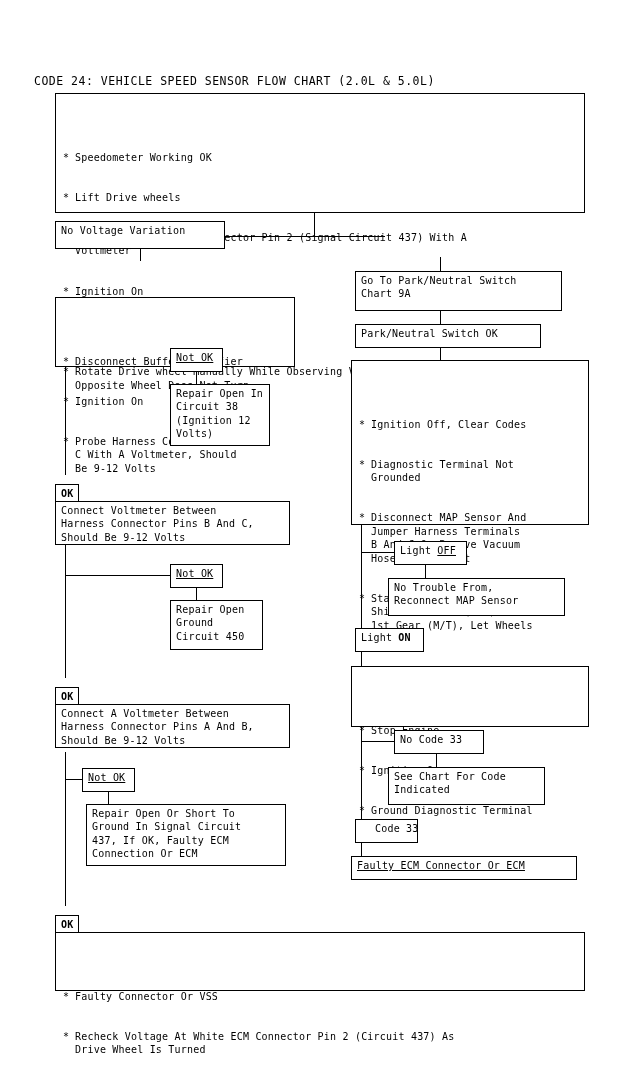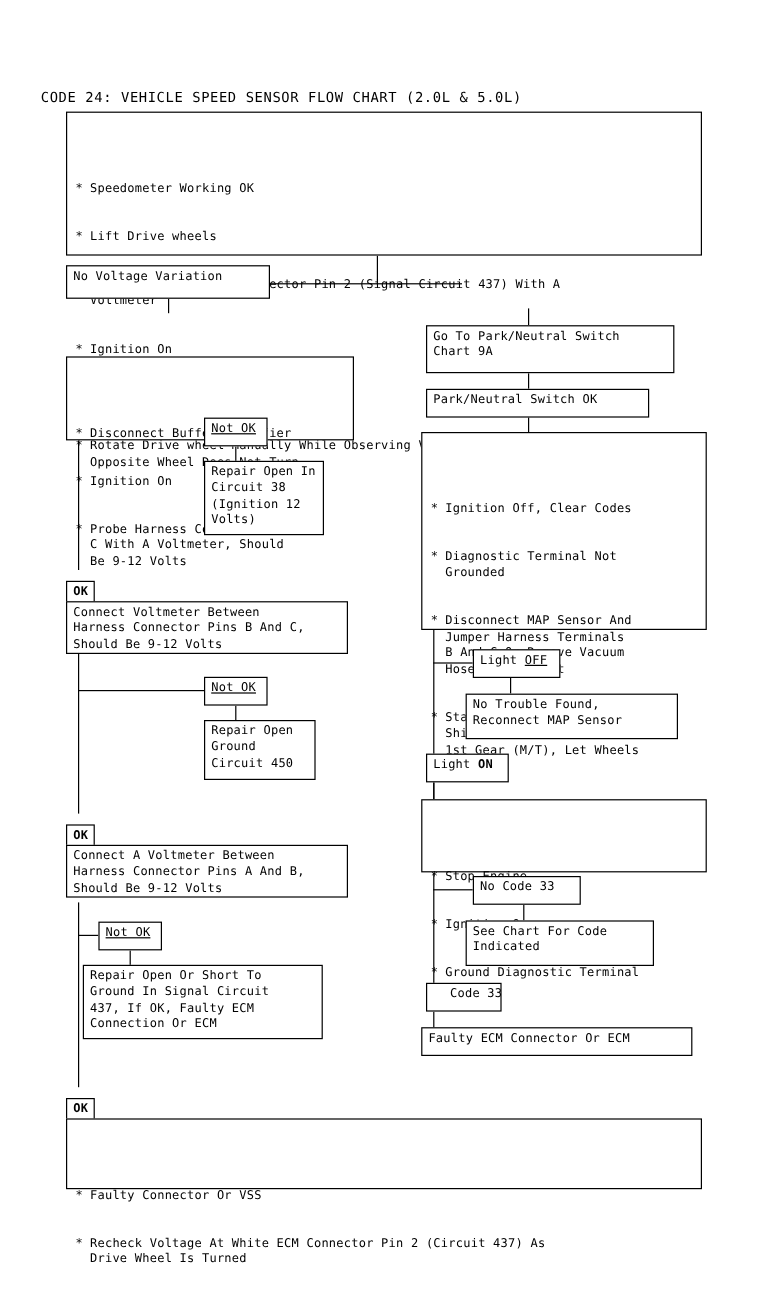--- a/index.html
+++ b/index.html
@@ -159,21 +159,21 @@
 Circuit 450</div>
 
   <div class="box small b" style="left:55px; top:667px; width:24px; height:24px;">OK</div>
 
   <div class="box small" style="left:55px; top:704px; width:235px; height:44px;">Connect A Voltmeter Between
 Harness Connector Pins A And B,
 Should Be 9-12 Volts</div>
 
   <div class="box small u" style="left:82px; top:768px; width:53px; height:24px;">Not OK</div>
 
-  <div class="box small" style="left:69px; top:804px; width:200px; height:62px;">Repair Open Or Short To
+  <div class="box small" style="left:86px; top:804px; width:200px; height:62px;">Repair Open Or Short To
 Ground In Signal Circuit
 437, If OK, Faulty ECM
 Connection Or ECM</div>
 
   <div class="box small b" style="left:55px; top:895px; width:24px; height:24px;">OK</div>
 
   <div class="box" style="left:351px; top:360px; width:238px; height:165px;">
     <ul class="bullet-list">
       <li>Ignition Off, Clear Codes</li>
       <li>Diagnostic Terminal Not
@@ -185,41 +185,41 @@
       <li>Start Engine &amp; Immediately
 Shift To Drive (A/T) Or
 1st Gear (M/T), Let Wheels
 Turn</li>
       <li>Note "Check Engine" Light</li>
     </ul>
   </div>
 
   <div class="box small" style="left:394px; top:541px; width:73px; height:24px;"><span>Light </span><span class="u">OFF</span></div>
 
-  <div class="box small" style="left:388px; top:578px; width:177px; height:38px;">No Trouble Found,
+  <div class="box small" style="left:388px; top:578px; width:177px; height:38px;">No Trouble From,
 Reconnect MAP Sensor</div>
 
   <div class="box small" style="left:355px; top:628px; width:69px; height:24px;"><span>Light </span><span class="b">ON</span></div>
 
   <div class="box" style="left:351px; top:666px; width:238px; height:61px;">
     <ul class="bullet-list">
       <li>Stop Engine</li>
       <li>Ignition On</li>
       <li>Ground Diagnostic Terminal</li>
     </ul>
   </div>
 
   <div class="box small" style="left:394px; top:730px; width:90px; height:24px;">No Code 33</div>
 
   <div class="box small" style="left:388px; top:767px; width:157px; height:38px;">See Chart For Code
 Indicated</div>
 
   <div class="box small" style="left:355px; top:819px; width:63px; height:24px;padding-left:19px;">Code 33</div>
 
-  <div class="box small" style="left:351px; top:856px; width:226px; height:24px;">Faulty ECM Connector Or ECM</div>
+  <div class="box small" style="left:351px; top:856px; width:226px; height:24px;text-decoration:underline;">Faulty ECM Connector Or ECM</div>
 
   <div class="box" style="left:55px; top:932px; width:530px; height:59px;">
     <ul class="bullet-list">
       <li>Faulty Connector Or VSS</li>
       <li>Recheck Voltage At White ECM Connector Pin 2 (Circuit 437) As
 Drive Wheel Is Turned</li>
       
     </ul>
   </div>
 

